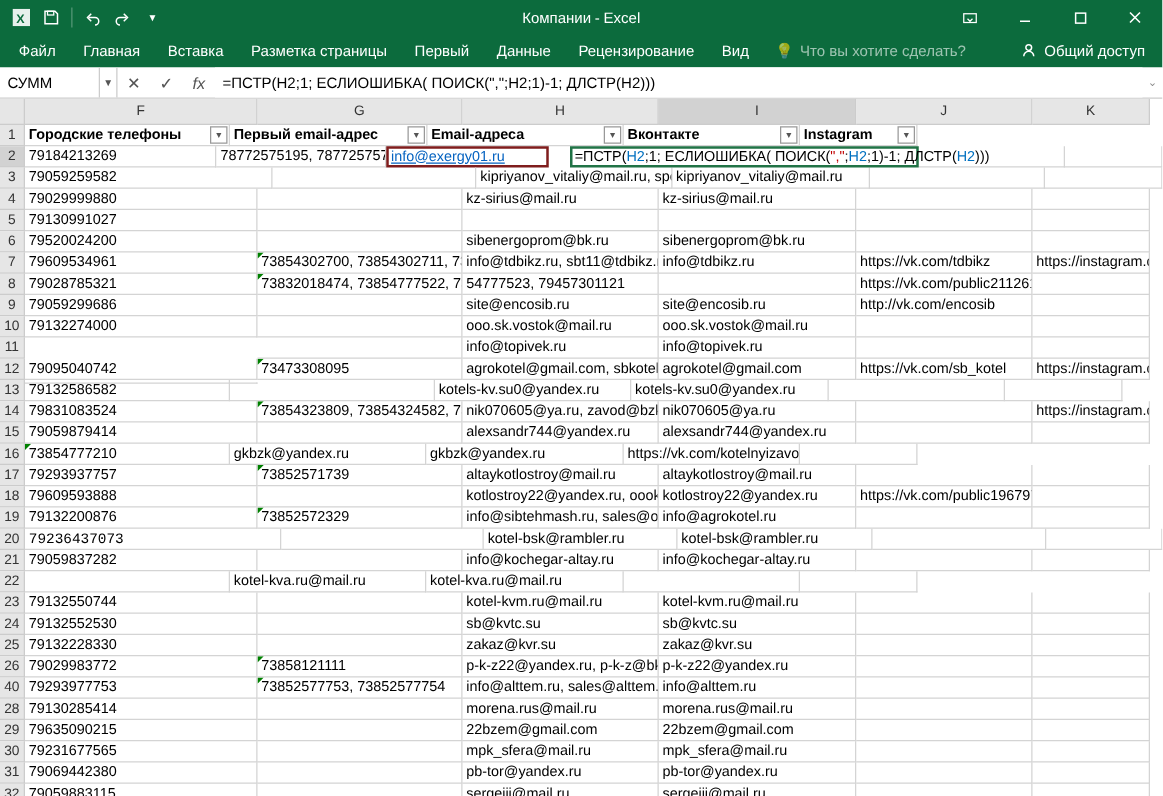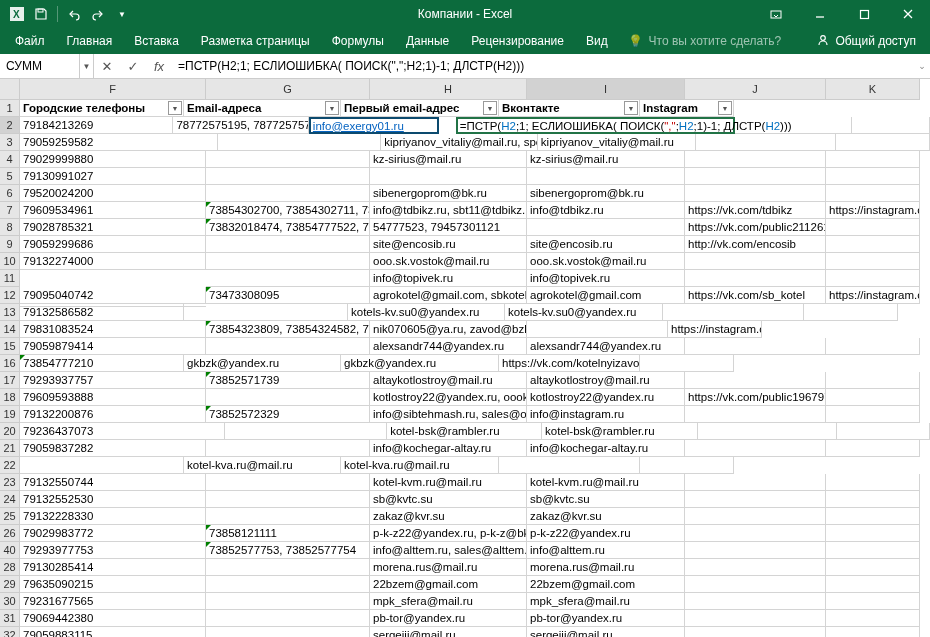--- a/index.html
+++ b/index.html
@@ -30,21 +30,21 @@
 .gridcols { flex: 1; overflow: hidden; }
 .colhdrs { display: flex; height: 21px; }
 .colhdr { background: #e6e6e6; border-right: 1px solid #ccc; border-bottom: 1px solid #ccc; display: flex; align-items: center; justify-content: center; font-size: 11px; color: #333; position: relative; }
 .colhdr.active { background: #d2d2d2; }
 .rows { }
 .row { display: flex; height: 17px; }
 .cell { border-right: 1px solid #d4d4d4; border-bottom: 1px solid #d4d4d4; padding: 0 3px; font-size: 11.5px; white-space: nowrap; overflow: hidden; display: flex; align-items: center; color: #000; position: relative; }
 .cell.hdr { font-weight: bold; }
 .cell.link { color: #0563c1; text-decoration: underline; }
 .cell.editing { border: 2px solid #217346; padding: 0 2px; z-index: 2; overflow: visible; white-space: nowrap; }
-.cell.sel { border: 2px solid #0c4a6e; padding: 0 2px; }
+.cell.sel { border: 2px solid #7f1d1d; padding: 0 2px; }
 .filter-dd { position: absolute; right: 1px; top: 1px; width: 14px; height: 14px; border: 1px solid #999; background: #fff; display: flex; align-items: center; justify-content: center; font-size: 7px; color: #555; cursor: pointer; }
 .green-mark { position: absolute; left: 0; top: 0; width: 0; height: 0; border-left: 5px solid #008000; border-bottom: 5px solid transparent; }
 .fpart-fn { color: #000; }
 .fpart-ref { color: #0070c0; }
 .fpart-str { color: #c00000; }
 </style>
 </head>
 <body>
 
 <div class="titlebar">
@@ -105,21 +105,21 @@
         </svg>
       </div>
   </div>
 </div>
 
 <div class="ribbon-tabs">
   <div class="rtab">Файл</div>
   <div class="rtab">Главная</div>
   <div class="rtab">Вставка</div>
   <div class="rtab">Разметка страницы</div>
-  <div class="rtab">Формулы</div>
+  <div class="rtab">Первый</div>
   <div class="rtab">Данные</div>
   <div class="rtab">Рецензирование</div>
   <div class="rtab">Вид</div>
   <div class="tell-me">
     <span>💡</span>
     <span>Что вы хотите сделать?</span>
   </div>
   <div class="share-btn">
     <span><svg width="14" height="14" viewBox="0 0 14 14">
           <circle cx="7" cy="5" r="2.3" fill="none" stroke="#fff" stroke-width="1.2"></circle>
@@ -184,22 +184,22 @@
         <div class="colhdr" style="width: 186px;">F</div>
         <div class="colhdr" style="width: 164px;">G</div>
         <div class="colhdr" style="width: 157px;">H</div>
         <div class="colhdr active" style="width: 158px;">I</div>
         <div class="colhdr" style="width: 141px;">J</div>
         <div class="colhdr" style="width: 94px;">K</div>
       </div>
     <div class="rows" id="gridrows">
         <div class="row">
           <div class="cell hdr" style="width: 164px;">Городские телефоны<div class="filter-dd">▼</div></div>
+          <div class="cell hdr" style="width: 158px;">Первый email-адрес<div class="filter-dd">▼</div></div>
           <div class="cell hdr" style="width: 157px;">Email-адреса<div class="filter-dd">▼</div></div>
-          <div class="cell hdr" style="width: 158px;">Первый email-адрес<div class="filter-dd">▼</div></div>
           <div class="cell hdr" style="width: 141px;">Вконтакте<div class="filter-dd">▼</div></div>
           <div class="cell hdr" style="width: 94px;">Instagram<div class="filter-dd">▼</div></div>
         </div>
         <div class="row">
           <div class="cell" style="width: 186px;">79184213269</div>
           <div class="cell" style="width: 164px;">78772575195, 78772575759</div>
           <div class="cell sel link" style="width: 157px;">info@exergy01.ru</div>
           <div class="cell editing" style="width: auto; min-width: 158px; margin-left: 17px;">
             <span class="fpart-fn">=ПСТР(</span>
             <span class="fpart-ref">H2</span>
@@ -299,20 +299,21 @@
           <div class="cell" style="width: 164px;"></div>
           <div class="cell" style="width: 157px;">kotels-kv.su0@yandex.ru</div>
           <div class="cell" style="width: 158px;">kotels-kv.su0@yandex.ru</div>
           <div class="cell" style="width: 141px;"></div>
           <div class="cell" style="width: 94px;"></div>
         </div>
         <div class="row">
           <div class="cell" style="width: 186px;">79831083524</div>
           <div class="cell" style="width: 164px;">73854323809, 73854324582, 7385<div class="green-mark"></div></div>
           <div class="cell" style="width: 157px;">nik070605@ya.ru, zavod@bzk-v</div>
+          <div class="cell" style="width: 158px;">nik070605@ya.ru</div>
           <div class="cell" style="width: 141px;"></div>
           <div class="cell" style="width: 94px;">https://instagram.co</div>
         </div>
         <div class="row">
           <div class="cell" style="width: 186px;">79059879414</div>
           <div class="cell" style="width: 164px;"></div>
           <div class="cell" style="width: 157px;">alexsandr744@yandex.ru</div>
           <div class="cell" style="width: 158px;">alexsandr744@yandex.ru</div>
           <div class="cell" style="width: 141px;"></div>
           <div class="cell" style="width: 94px;"></div>
@@ -337,26 +338,26 @@
           <div class="cell" style="width: 164px;"></div>
           <div class="cell" style="width: 157px;">kotlostroy22@yandex.ru, oooks</div>
           <div class="cell" style="width: 158px;">kotlostroy22@yandex.ru</div>
           <div class="cell" style="width: 141px;">https://vk.com/public196797260</div>
           <div class="cell" style="width: 94px;"></div>
         </div>
         <div class="row">
           <div class="cell" style="width: 186px;">79132200876</div>
           <div class="cell" style="width: 164px;">73852572329<div class="green-mark"></div></div>
           <div class="cell" style="width: 157px;">info@sibtehmash.ru, sales@op</div>
-          <div class="cell" style="width: 158px;">info@instagram.ru</div>
-          <div class="cell" style="width: 141px;"></div>
-          <div class="cell" style="width: 94px;"></div>
-        </div>
-        <div class="row">
-          <div class="cell" style="width: 208px;">79236437073</div>
+          <div class="cell" style="width: 158px;">info@agrokotel.ru</div>
+          <div class="cell" style="width: 141px;"></div>
+          <div class="cell" style="width: 94px;"></div>
+        </div>
+        <div class="row">
+          <div class="cell" style="width: 208px; font-family: Liberation Mono, monospace;">79236437073</div>
           <div class="cell" style="width: 164px;"></div>
           <div class="cell" style="width: 157px;">kotel-bsk@rambler.ru</div>
           <div class="cell" style="width: 158px;">kotel-bsk@rambler.ru</div>
           <div class="cell" style="width: 141px;"></div>
           <div class="cell" style="width: 94px;"></div>
         </div>
         <div class="row">
           <div class="cell" style="width: 186px;">79059837282</div>
           <div class="cell" style="width: 164px;"></div>
           <div class="cell" style="width: 157px;">info@kochegar-altay.ru</div>

